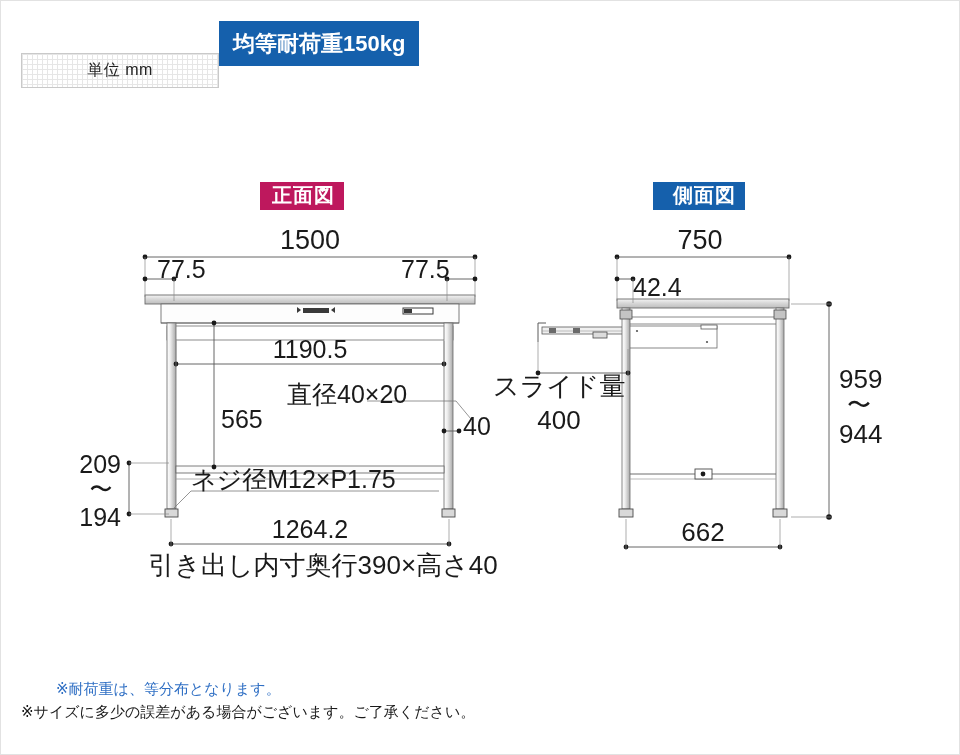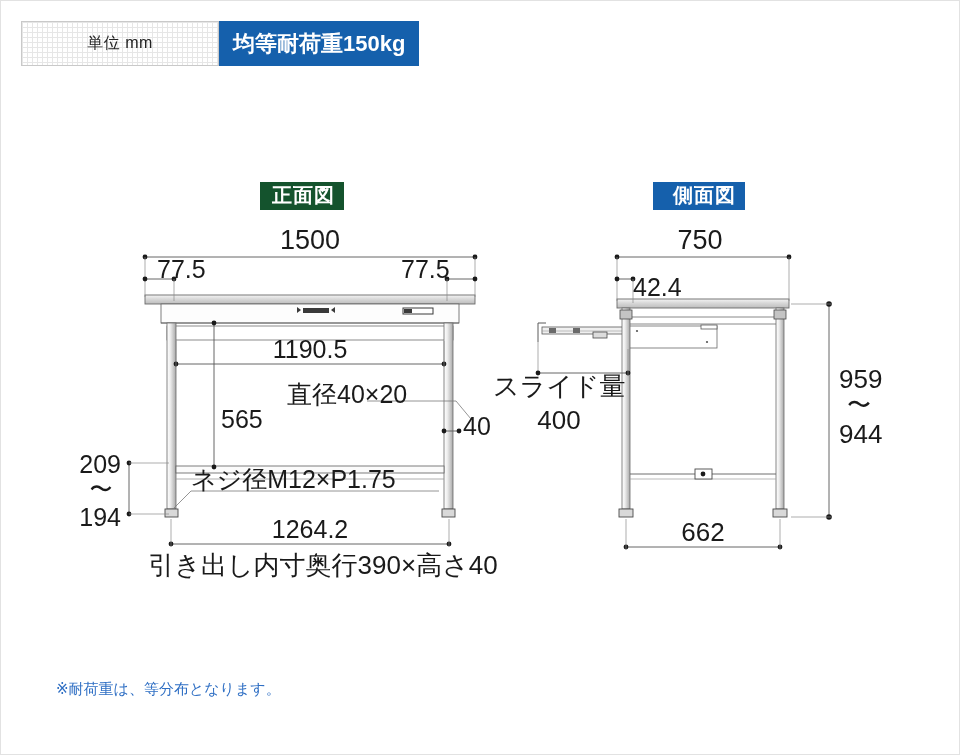--- a/index.html
+++ b/index.html
@@ -4,28 +4,28 @@
 <style>
   html,body{margin:0;padding:0;background:#ececed;}
   body{font-family:"Liberation Sans","DejaVu Sans",sans-serif;}
   #page{
     position:relative;width:960px;height:755px;background:#ffffff;
     border:1px solid #e2e2e2;box-sizing:border-box;overflow:hidden;
   }
   
   #header{position:absolute;left:20px;top:20px;display:flex;align-items:stretch;}
   #unit-box{
-    width:198px;height:45px;border:1px solid #c9c9c9;box-sizing:border-box;
+    width:198px;height:35px;border:1px solid #c9c9c9;box-sizing:border-box;
     display:flex;align-items:center;justify-content:center;
     background-color:#ffffff;
     background-image:
       linear-gradient(to right,#e6e6e6 1px,transparent 1px),
       linear-gradient(to bottom,#e6e6e6 1px,transparent 1px);
     background-size:5px 5px;
-    font-size:16px;color:#222;letter-spacing:.5px;
+    font-size:16px;color:#222;letter-spacing:.5px;margin-top:32px;
   }
   #load-box{
     margin-left:0;height:45px;box-sizing:border-box;padding:0 14px;
     display:flex;align-items:center;justify-content:center;
     color:#fff;font-size:22px;font-weight:bold;letter-spacing:0px;
   }
   
   .view-title{
     position:absolute;color:#fff;font-size:20px;font-weight:bold;
     padding:2px 9px 3px 9px;letter-spacing:1px;line-height:1.15;
@@ -48,21 +48,21 @@
 
   <div id="header">
     <div id="unit-box">
       <span>単位 mm</span>
     </div>
     <div id="load-box" style="background: rgb(21, 96, 172);">
       <span>均等耐荷重150kg</span>
     </div>
   </div>
 
-  <div class="view-title" id="front-title" style="background: #14532d; padding-left: 12px;">正面図</div>
+  <div class="view-title" id="front-title" style="background: #be185d; padding-left: 12px;">正面図</div>
   <div class="view-title" id="side-title" style="background: rgb(21, 96, 172);">側面図</div>
 
   <svg width="960" height="755">
     <defs>
       <linearGradient id="slabgrad" x1="0" y1="0" x2="0" y2="1">
         <stop offset="0%" stop-color="#f4f4f4"></stop>
         <stop offset="45%" stop-color="#d8d8d8"></stop>
         <stop offset="100%" stop-color="#bdbdbd"></stop>
       </linearGradient>
       <linearGradient id="leggrad" x1="0" y1="0" x2="1" y2="0">
@@ -224,15 +224,16 @@
       <circle cx="625" cy="546" r="2.4" fill="#1a1a1a"></circle>
       <circle cx="779" cy="546" r="2.4" fill="#1a1a1a"></circle>
       <line x1="625" y1="518" x2="625" y2="548" stroke="#8a8a8a" stroke-width="0.7"></line>
       <line x1="779" y1="518" x2="779" y2="548" stroke="#8a8a8a" stroke-width="0.7"></line>
       <text class="dim-txt" x="702" y="540" font-size="26" text-anchor="middle">662</text>
     </g>
   </svg>
 
   <div id="footer">
     <div id="note-1" style="color: rgb(47, 111, 196); margin-left: 35px;">※耐荷重は、等分布となります。</div>
+    <div id="note-2">※サイズに多少の誤差がある場合がございます。ご了承ください。</div>
   </div>
 
 </div>
 
 </body></html>

